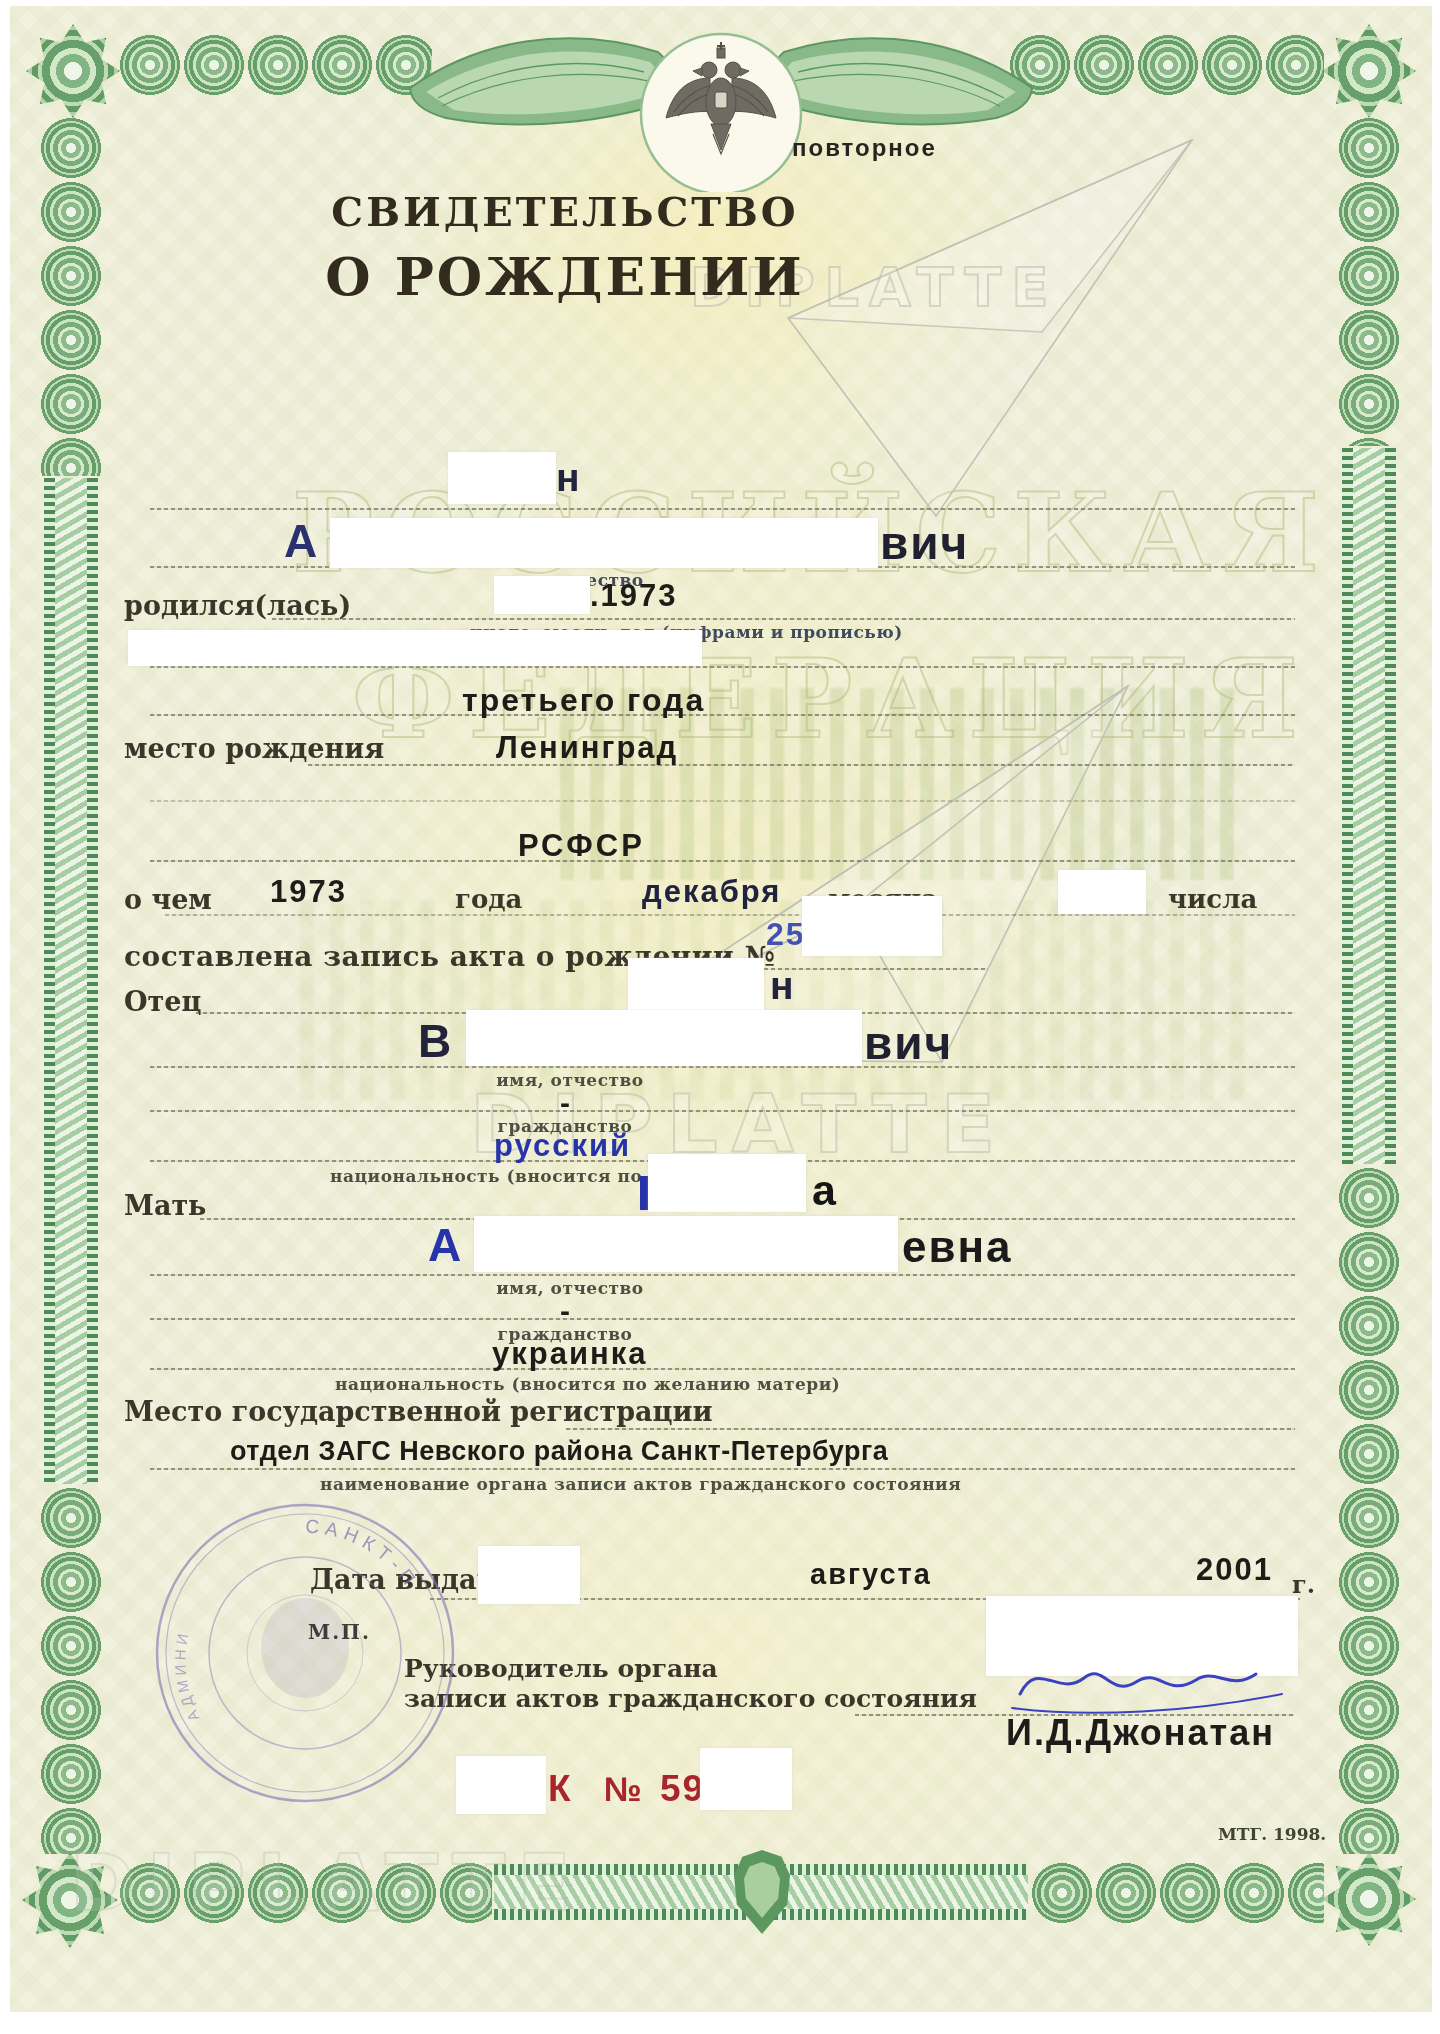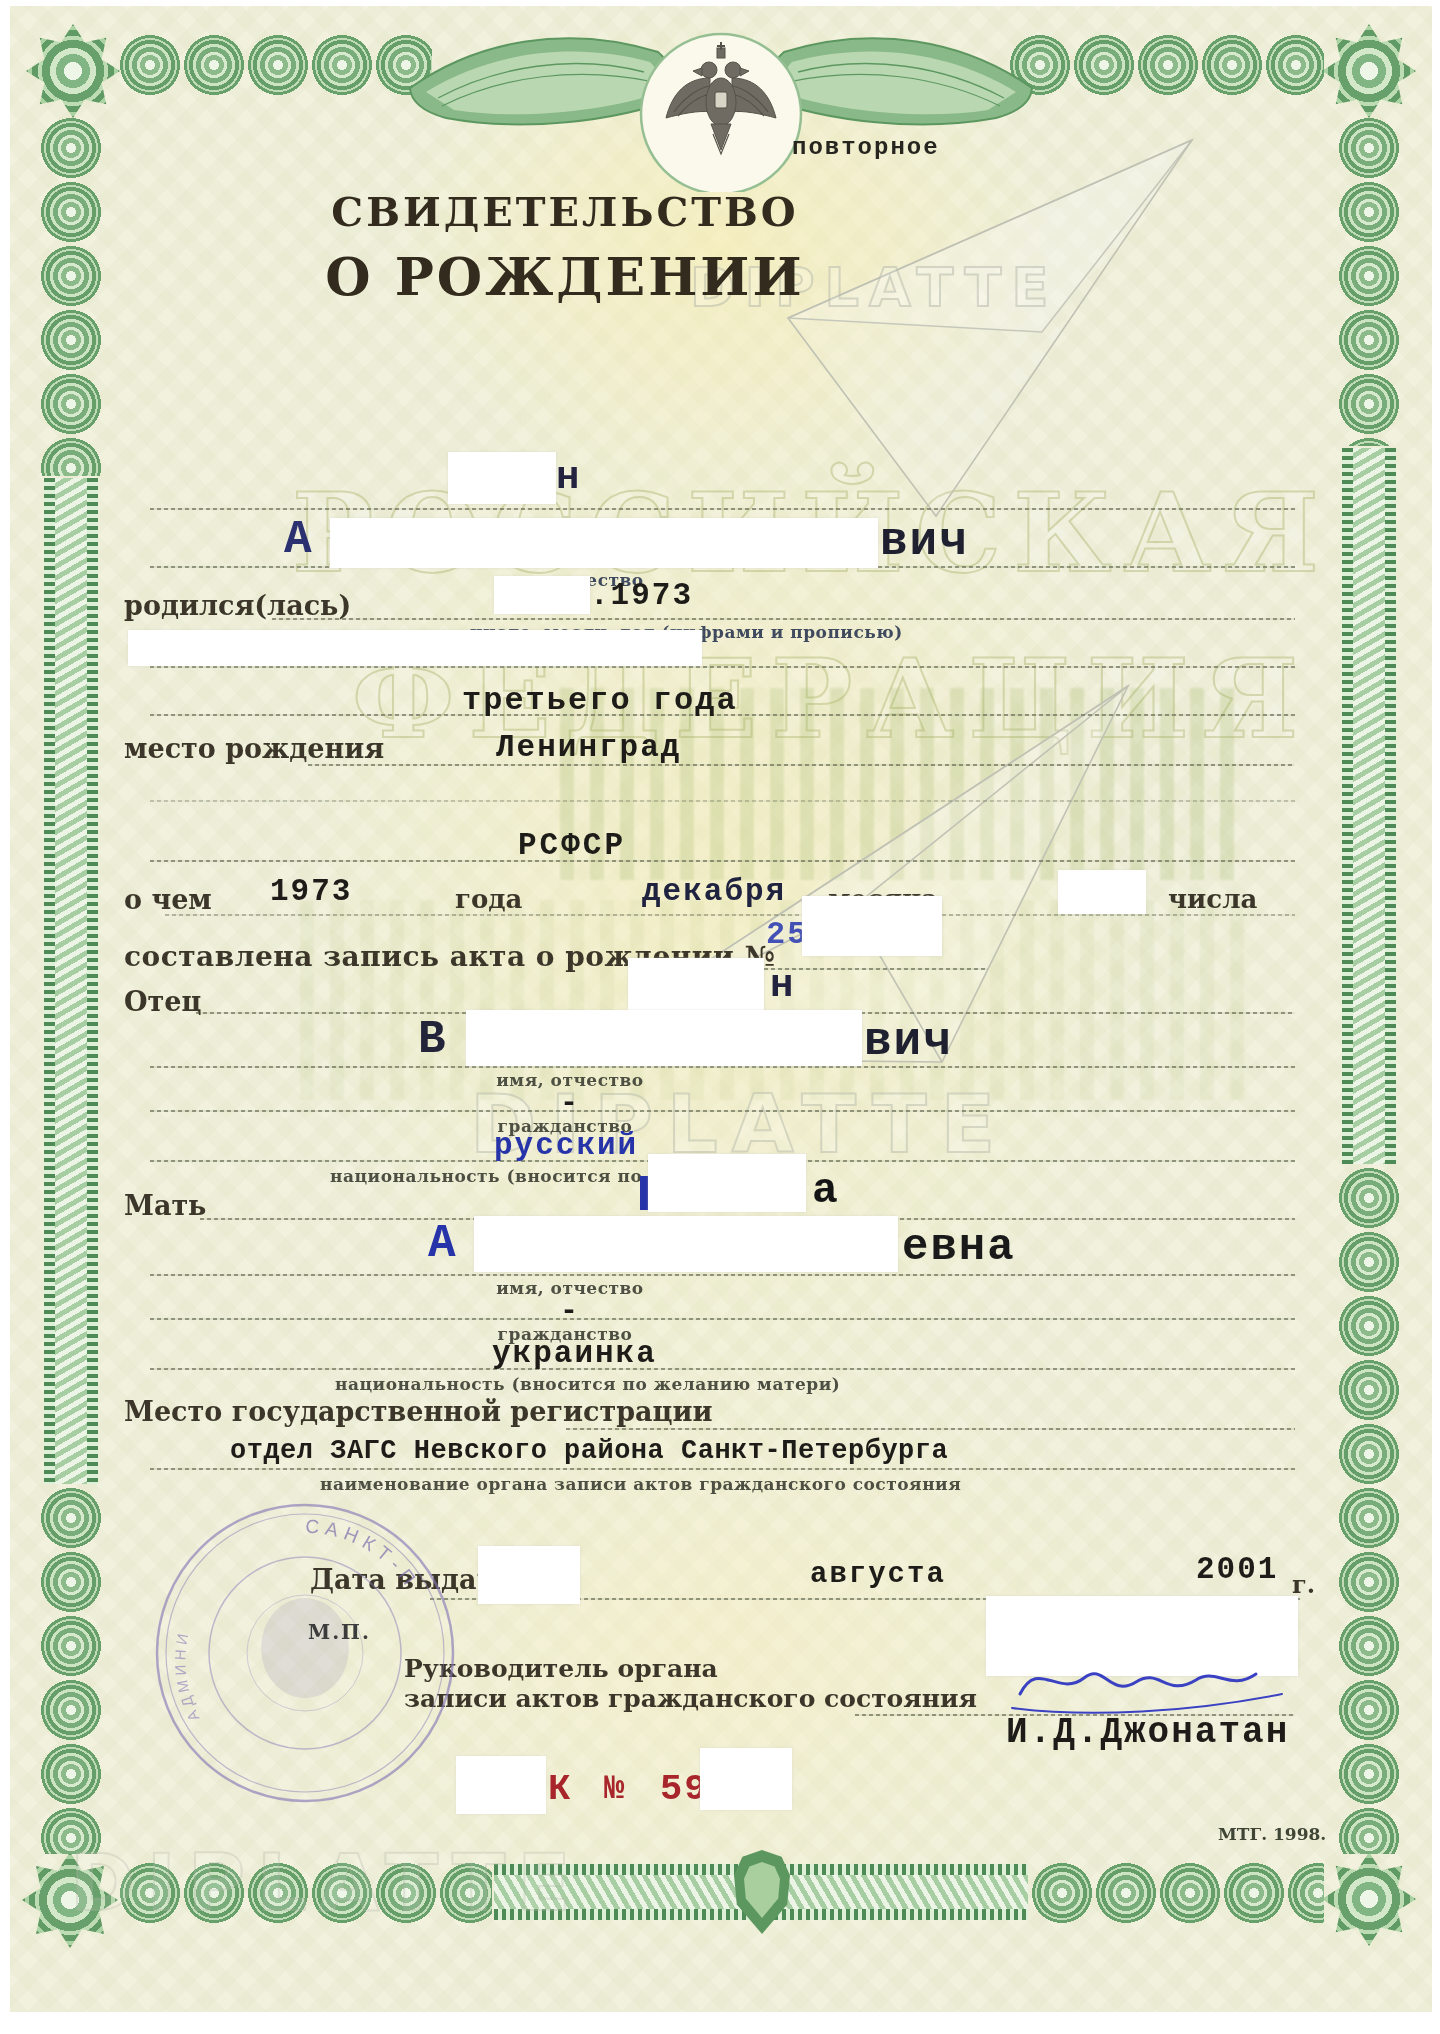--- a/index.html
+++ b/index.html
@@ -43,21 +43,21 @@
   .shield{position:absolute;z-index:4;background:#5d9760;
     clip-path:polygon(50% 0,85% 8%,100% 30%,95% 65%,50% 100%,5% 65%,0 30%,15% 8%);}
   .shield-in{position:absolute;left:10px;top:12px;right:10px;bottom:16px;background:#a9cf9f;
     clip-path:polygon(50% 0,85% 8%,100% 30%,95% 65%,50% 100%,5% 65%,0 30%,15% 8%);}
   
   .lab{position:absolute;z-index:3;color:#3b3629;font-size:27px;font-weight:600;
        font-family:"DejaVu Serif","Liberation Serif",serif;white-space:nowrap;}
   .cap{position:absolute;z-index:3;color:#4d4f42;font-size:17px;font-weight:600;text-align:center;
        font-family:"DejaVu Serif","Liberation Serif",serif;white-space:nowrap;letter-spacing:.5px;}
   .tw{position:absolute;z-index:3;color:#1d1c18;font-weight:700;letter-spacing:2px;white-space:nowrap;
-      font-family:Liberation Mono, monospace;}
+      font-family:Liberation Sans, sans-serif;}
   .frag{z-index:5;}
   .hr{position:absolute;height:2px;z-index:2;
       background-image:repeating-linear-gradient(90deg,rgba(118,124,98,.8) 0 4px,rgba(118,124,98,.12) 4px 7px);}
   .rd{position:absolute;background:#ffffff;z-index:4;box-shadow:0 0 2px rgba(200,200,190,.5);}
   .rd6{z-index:6;}
   .wm{position:absolute;font-weight:700;font-family:"DejaVu Sans","Liberation Sans",sans-serif;
       color:rgba(255,255,255,.22);-webkit-text-stroke:2px rgba(178,182,170,.7);white-space:nowrap;}
   .sec{position:absolute;z-index:1;font-weight:700;font-family:"DejaVu Serif","Liberation Serif",serif;
       color:rgba(255,255,252,.12);-webkit-text-stroke:2px rgba(160,172,92,.38);white-space:nowrap;}
   .stripes{position:absolute;z-index:1;filter:blur(1px);}

